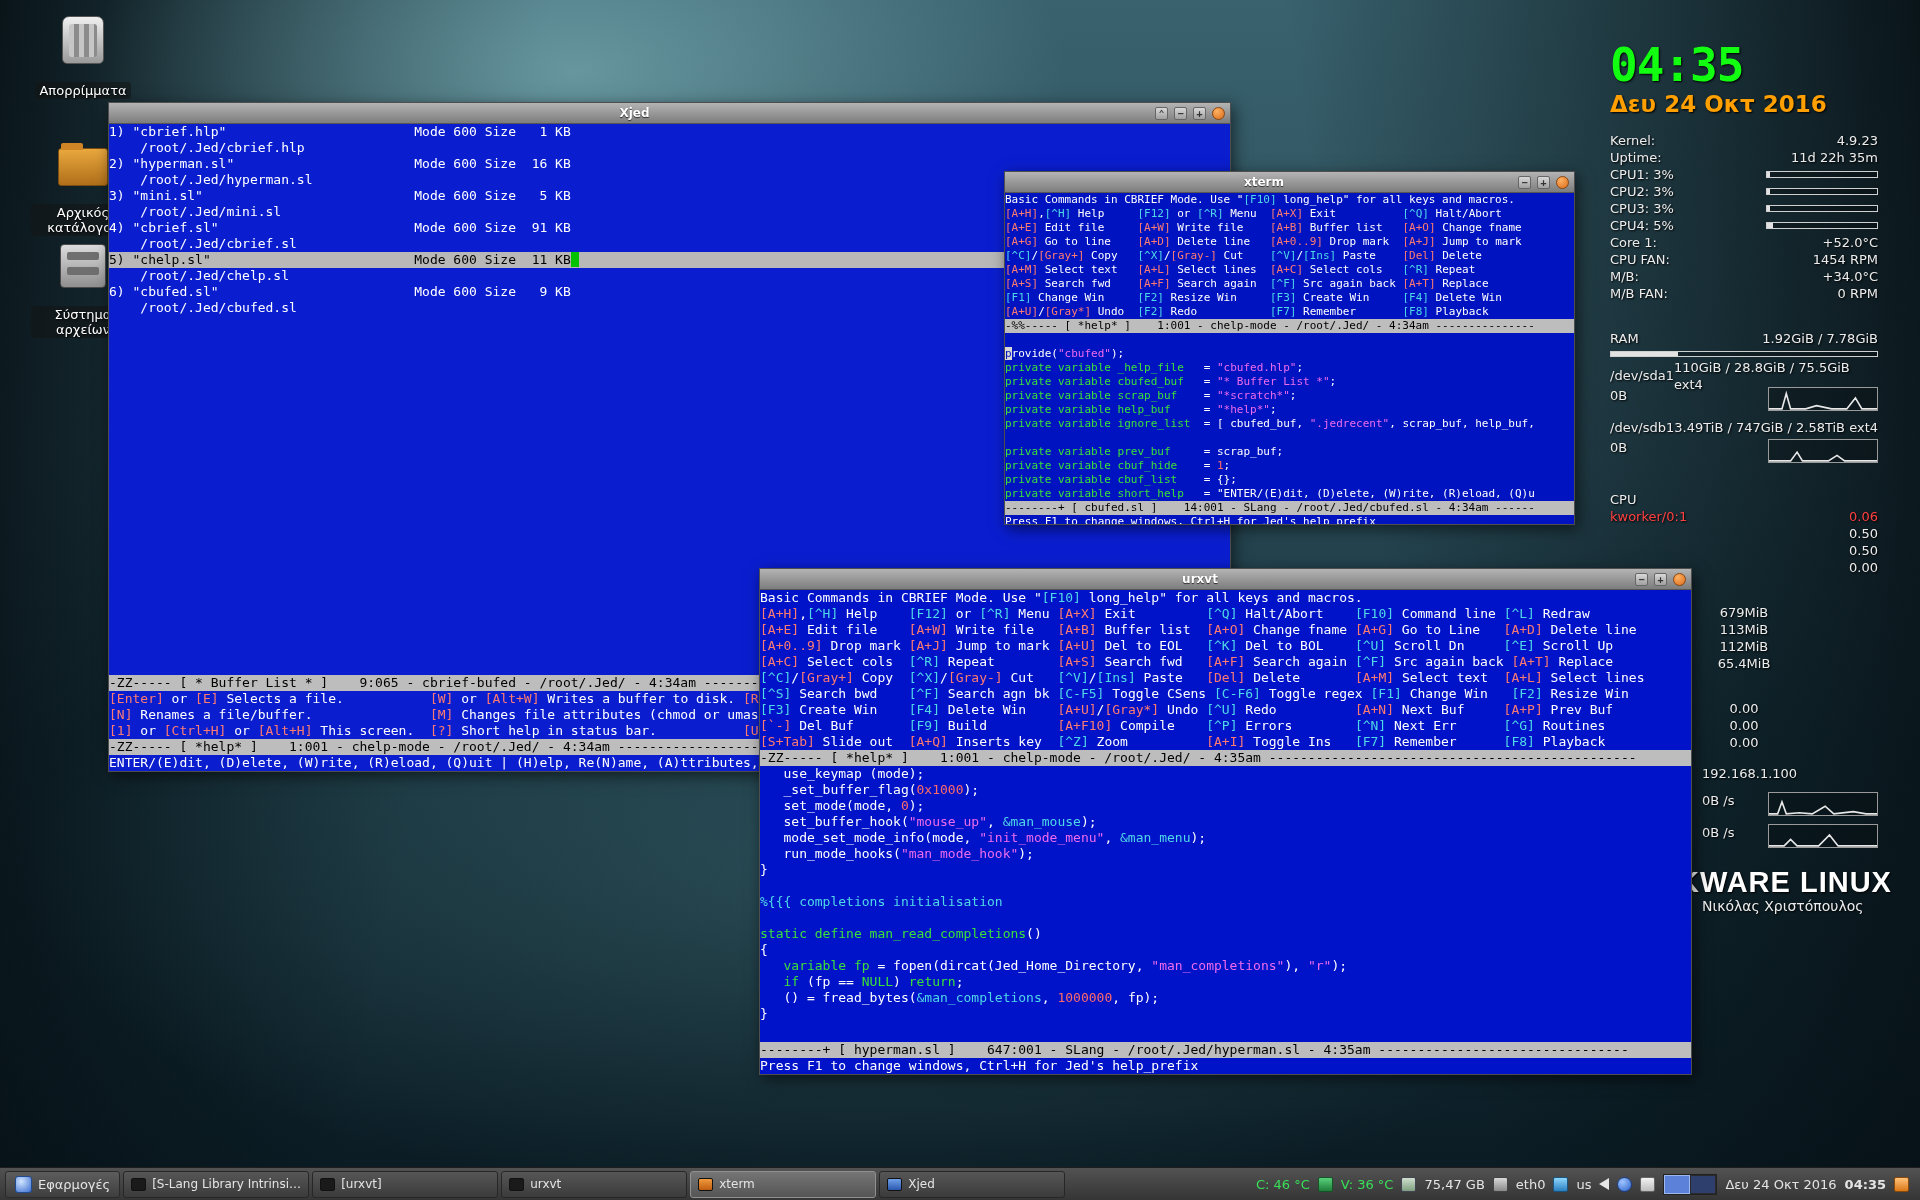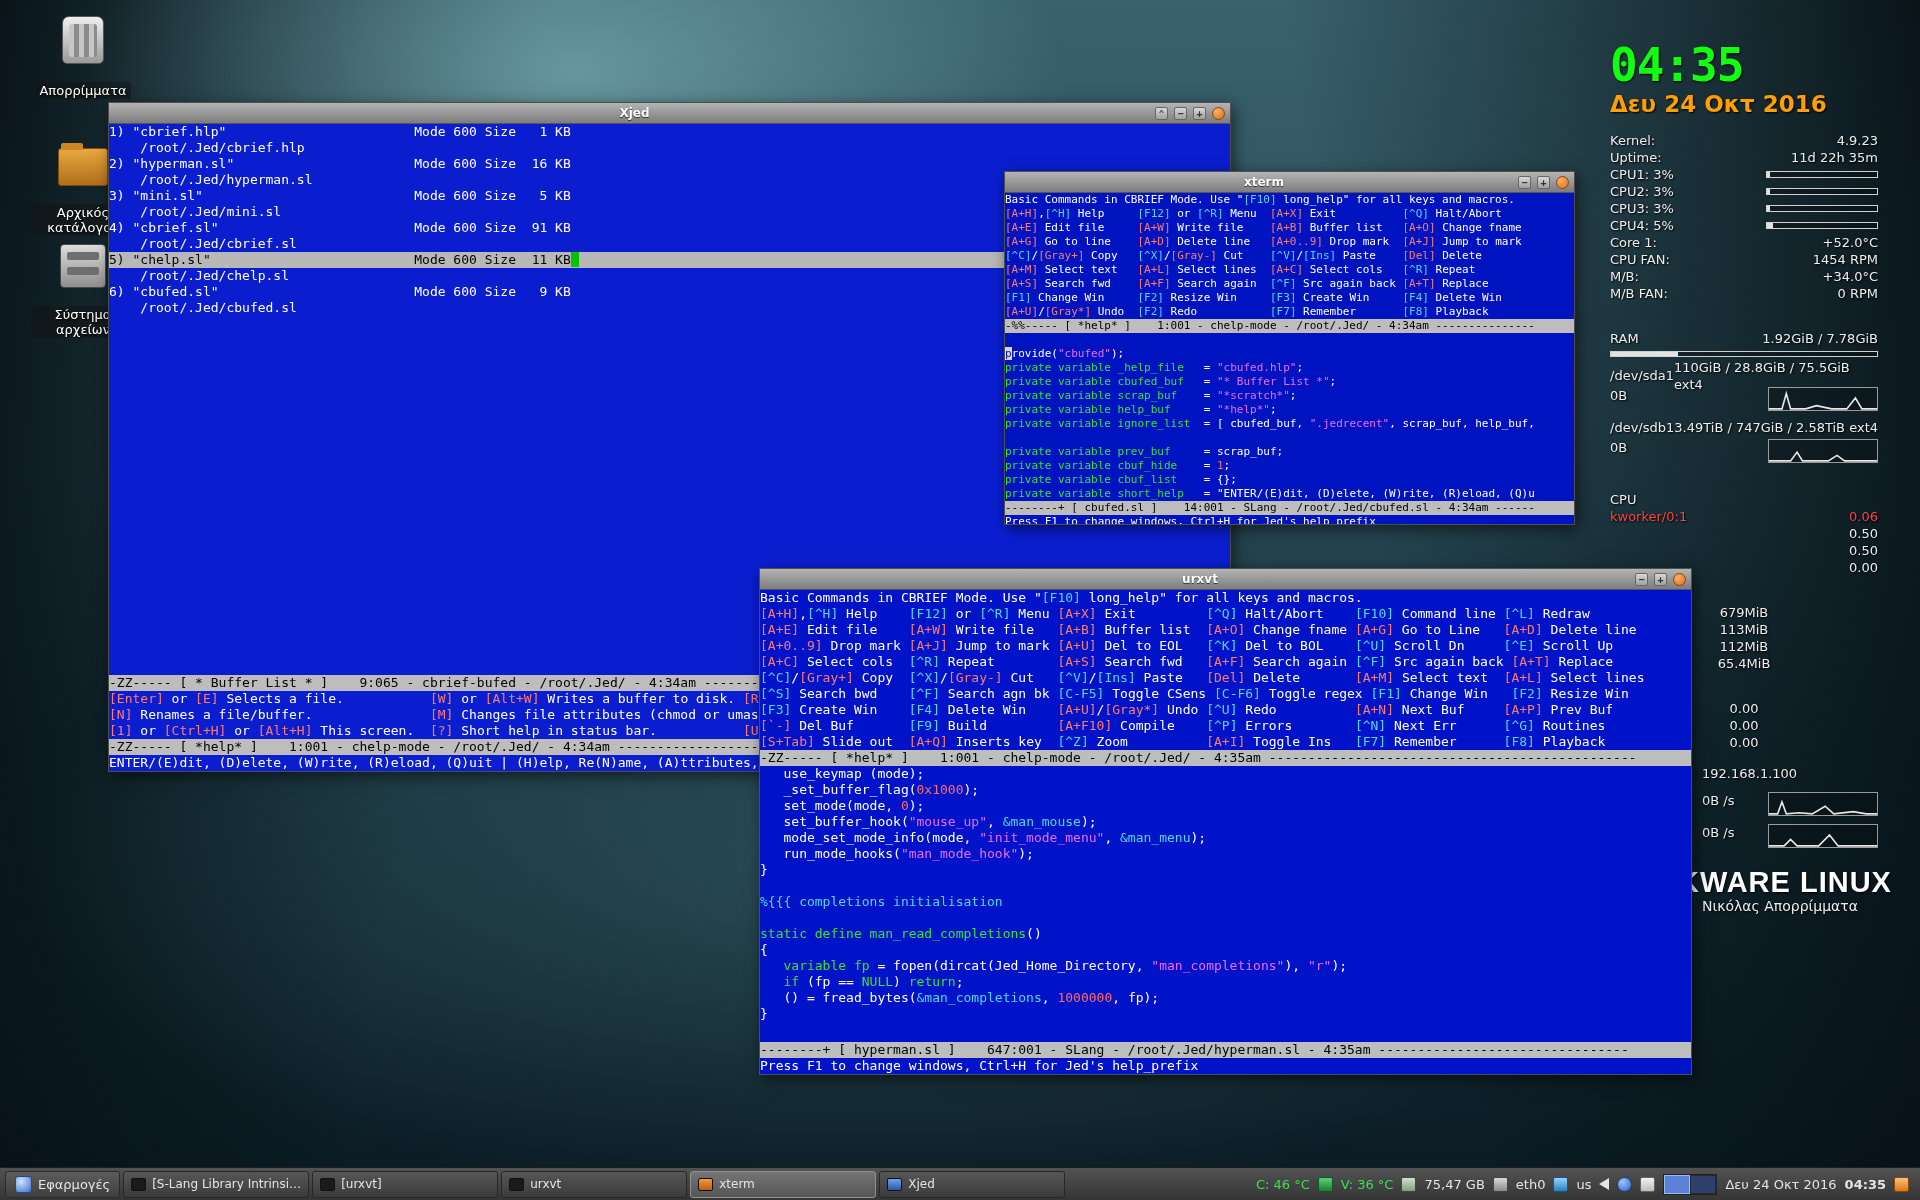--- a/index.html
+++ b/index.html
@@ -223,21 +223,21 @@
           <polyline points="0,19 8,19 12,8 16,19 28,18 40,19 52,12 60,19 78,17 90,19 100,19" fill="none" stroke="#e8e8e8" stroke-width="1.5"></polyline>
         </svg>
       </div>
     <div class="c-iorow" style="margin-left:92px">
         <span>0B  /s</span>
         <svg class="c-graph" viewBox="0 0 100 20" preserveAspectRatio="none">
           <polyline points="0,19 14,19 20,13 26,19 46,19 56,9 64,19 84,19 100,19" fill="none" stroke="#e8e8e8" stroke-width="1.5"></polyline>
         </svg>
       </div>
     <div class="c-distro">SLACKWARE LINUX</div>
-    <div class="c-owner">Νικόλας Απορρίμματα</div>
+    <div class="c-owner">Νικόλας Χριστόπουλος</div>
   </div>
 
   <div class="win" style="left:108px;top:102px;width:1123px;height:670px;z-index:2">
     <div class="titlebar">
       <span class="title">Xjed</span>
       <span class="wbtns">
         <span class="wb">⌃</span>
         <span class="wb">−</span>
         <span class="wb">+</span>
         <span class="wb close"></span>

